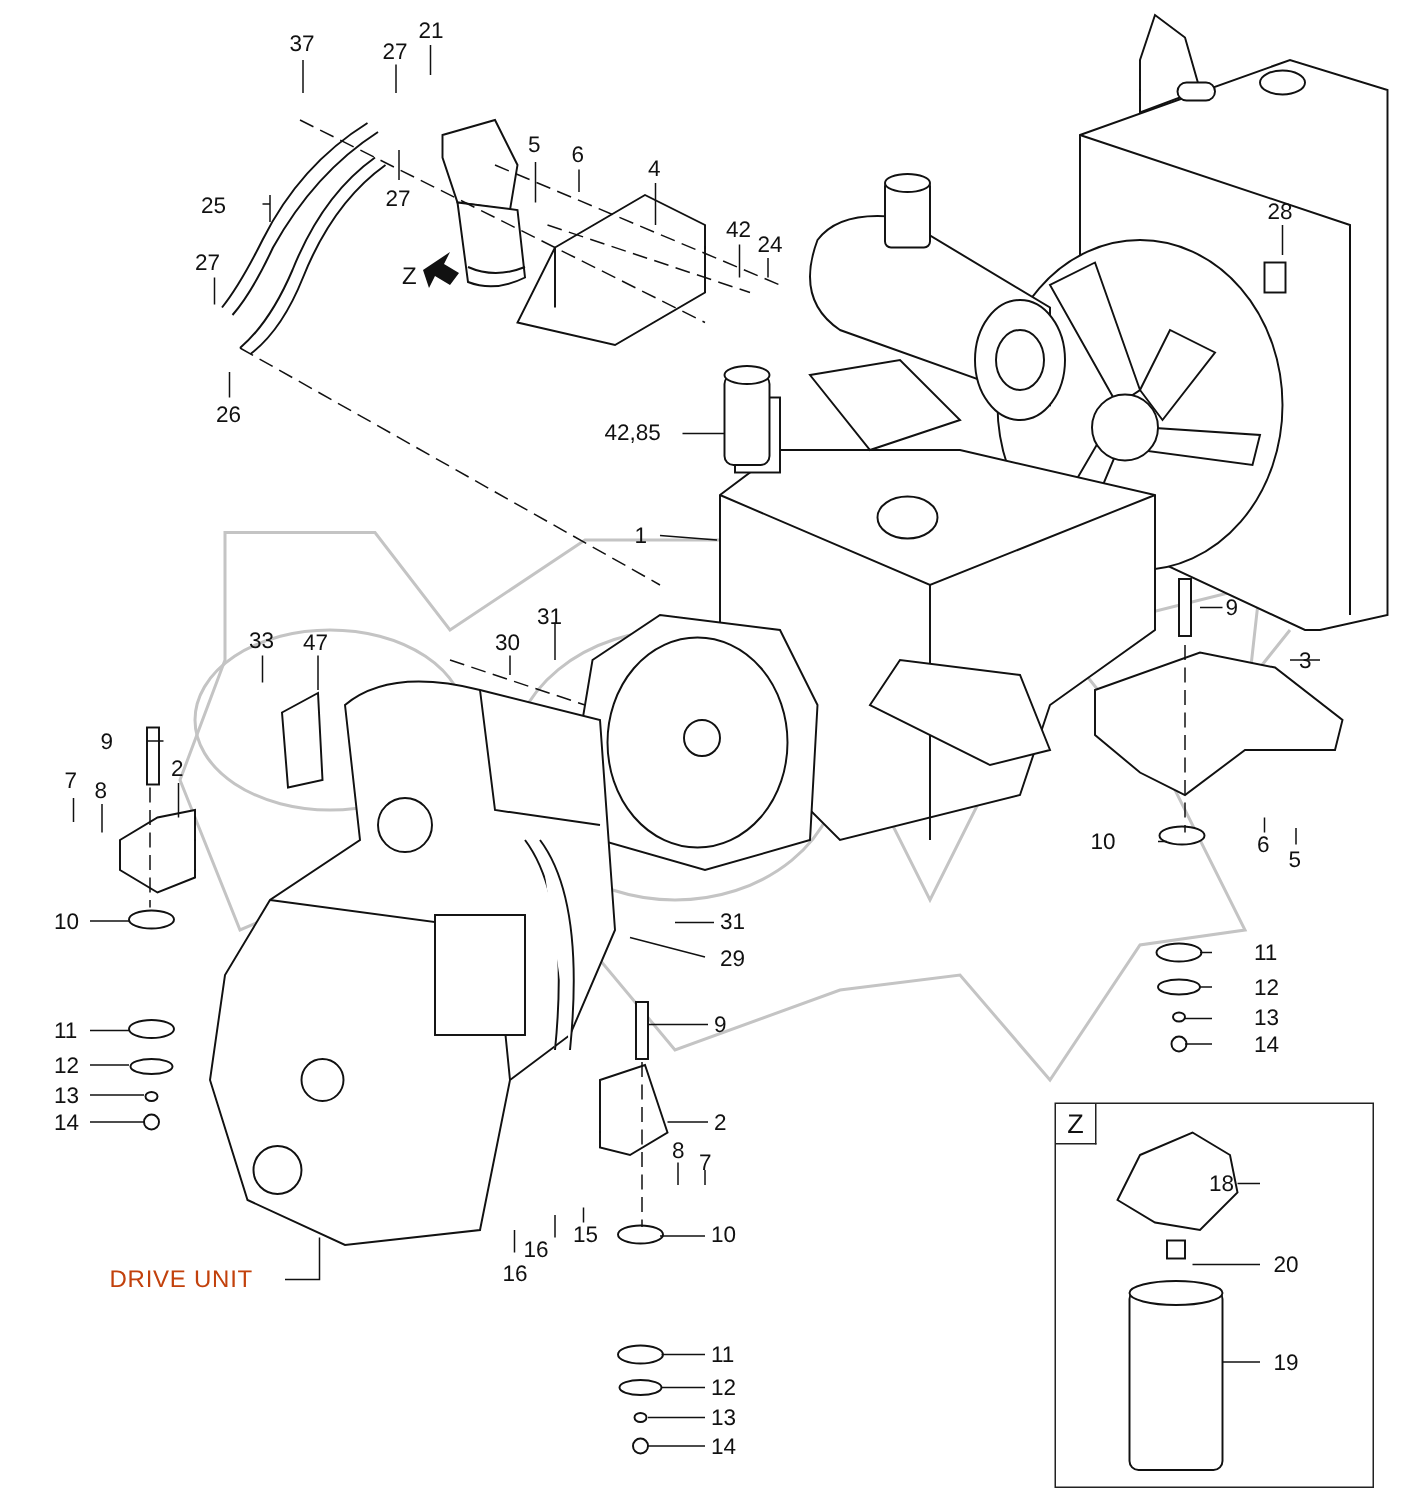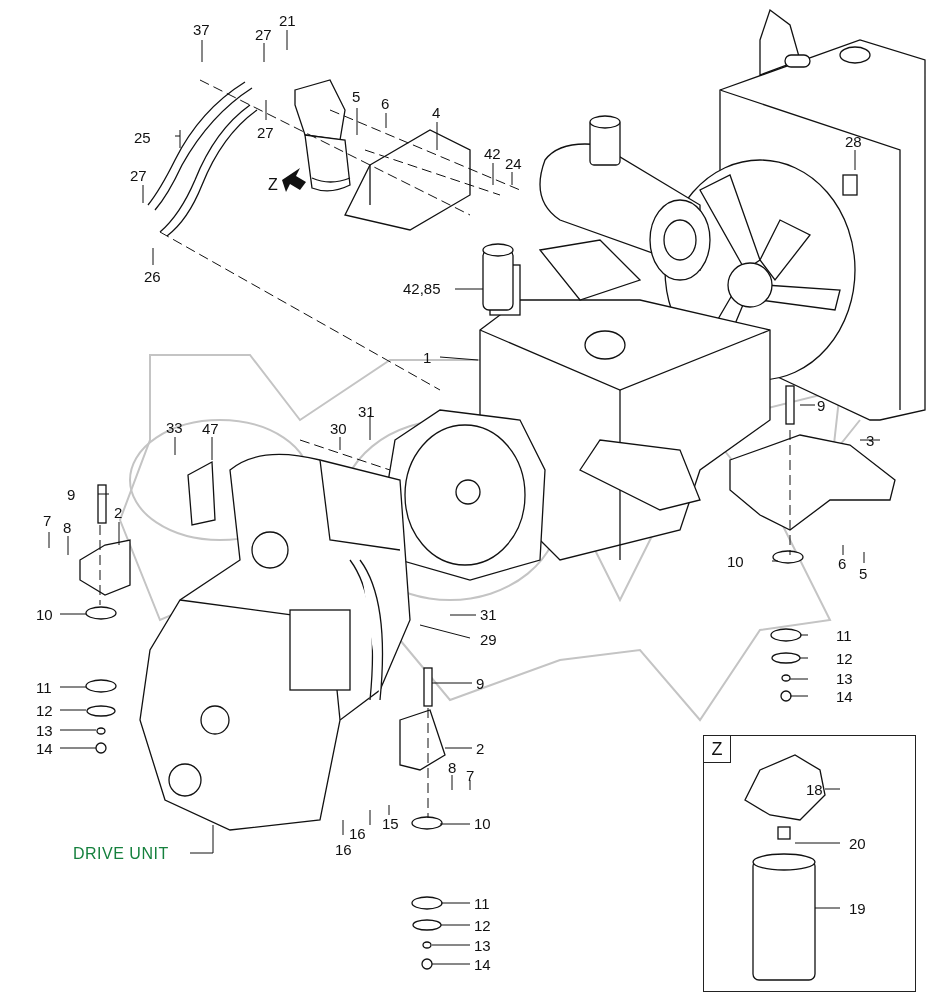--- a/index.html
+++ b/index.html
@@ -1,20 +1,20 @@
 <!DOCTYPE html>
 <html><head>
 <meta charset="utf-8">
 <style>
   html, body { margin: 0; padding: 0; background: #ffffff; }
   body { width: 943px; height: 1000px; position: relative; overflow: hidden;
          font-family: "Liberation Sans", sans-serif; }
   #canvas { position: absolute; left: 0; top: 0; width: 943px; height: 1000px; }
   .callout { position: absolute; font-size: 15px; color: #111111; line-height: 1; white-space: nowrap; cursor: pointer; }
-  .drive-label { position: absolute; font-size: 16px; color: #15803d; letter-spacing: 0.5px; cursor: pointer; }
+  .drive-label { position: absolute; font-size: 16px; color: #c2410c; letter-spacing: 0.5px; cursor: pointer; }
   .z-inset { position: absolute; left: 703px; top: 735px; width: 211px; height: 255px; border: 1.5px solid #222; background: transparent; }
   .z-tag { position: absolute; left: 0; top: 0; width: 26px; height: 26px; border-right: 1.5px solid #222; border-bottom: 1.5px solid #222;
            font-size: 18px; text-align: center; line-height: 26px; color: #111; }
   .z-pointer-label { position: absolute; font-size: 16px; color: #111; }
 </style>
 </head>
 <body>
 
 <svg id="canvas" viewBox="0 0 943 1000" xmlns="http://www.w3.org/2000/svg">
 

